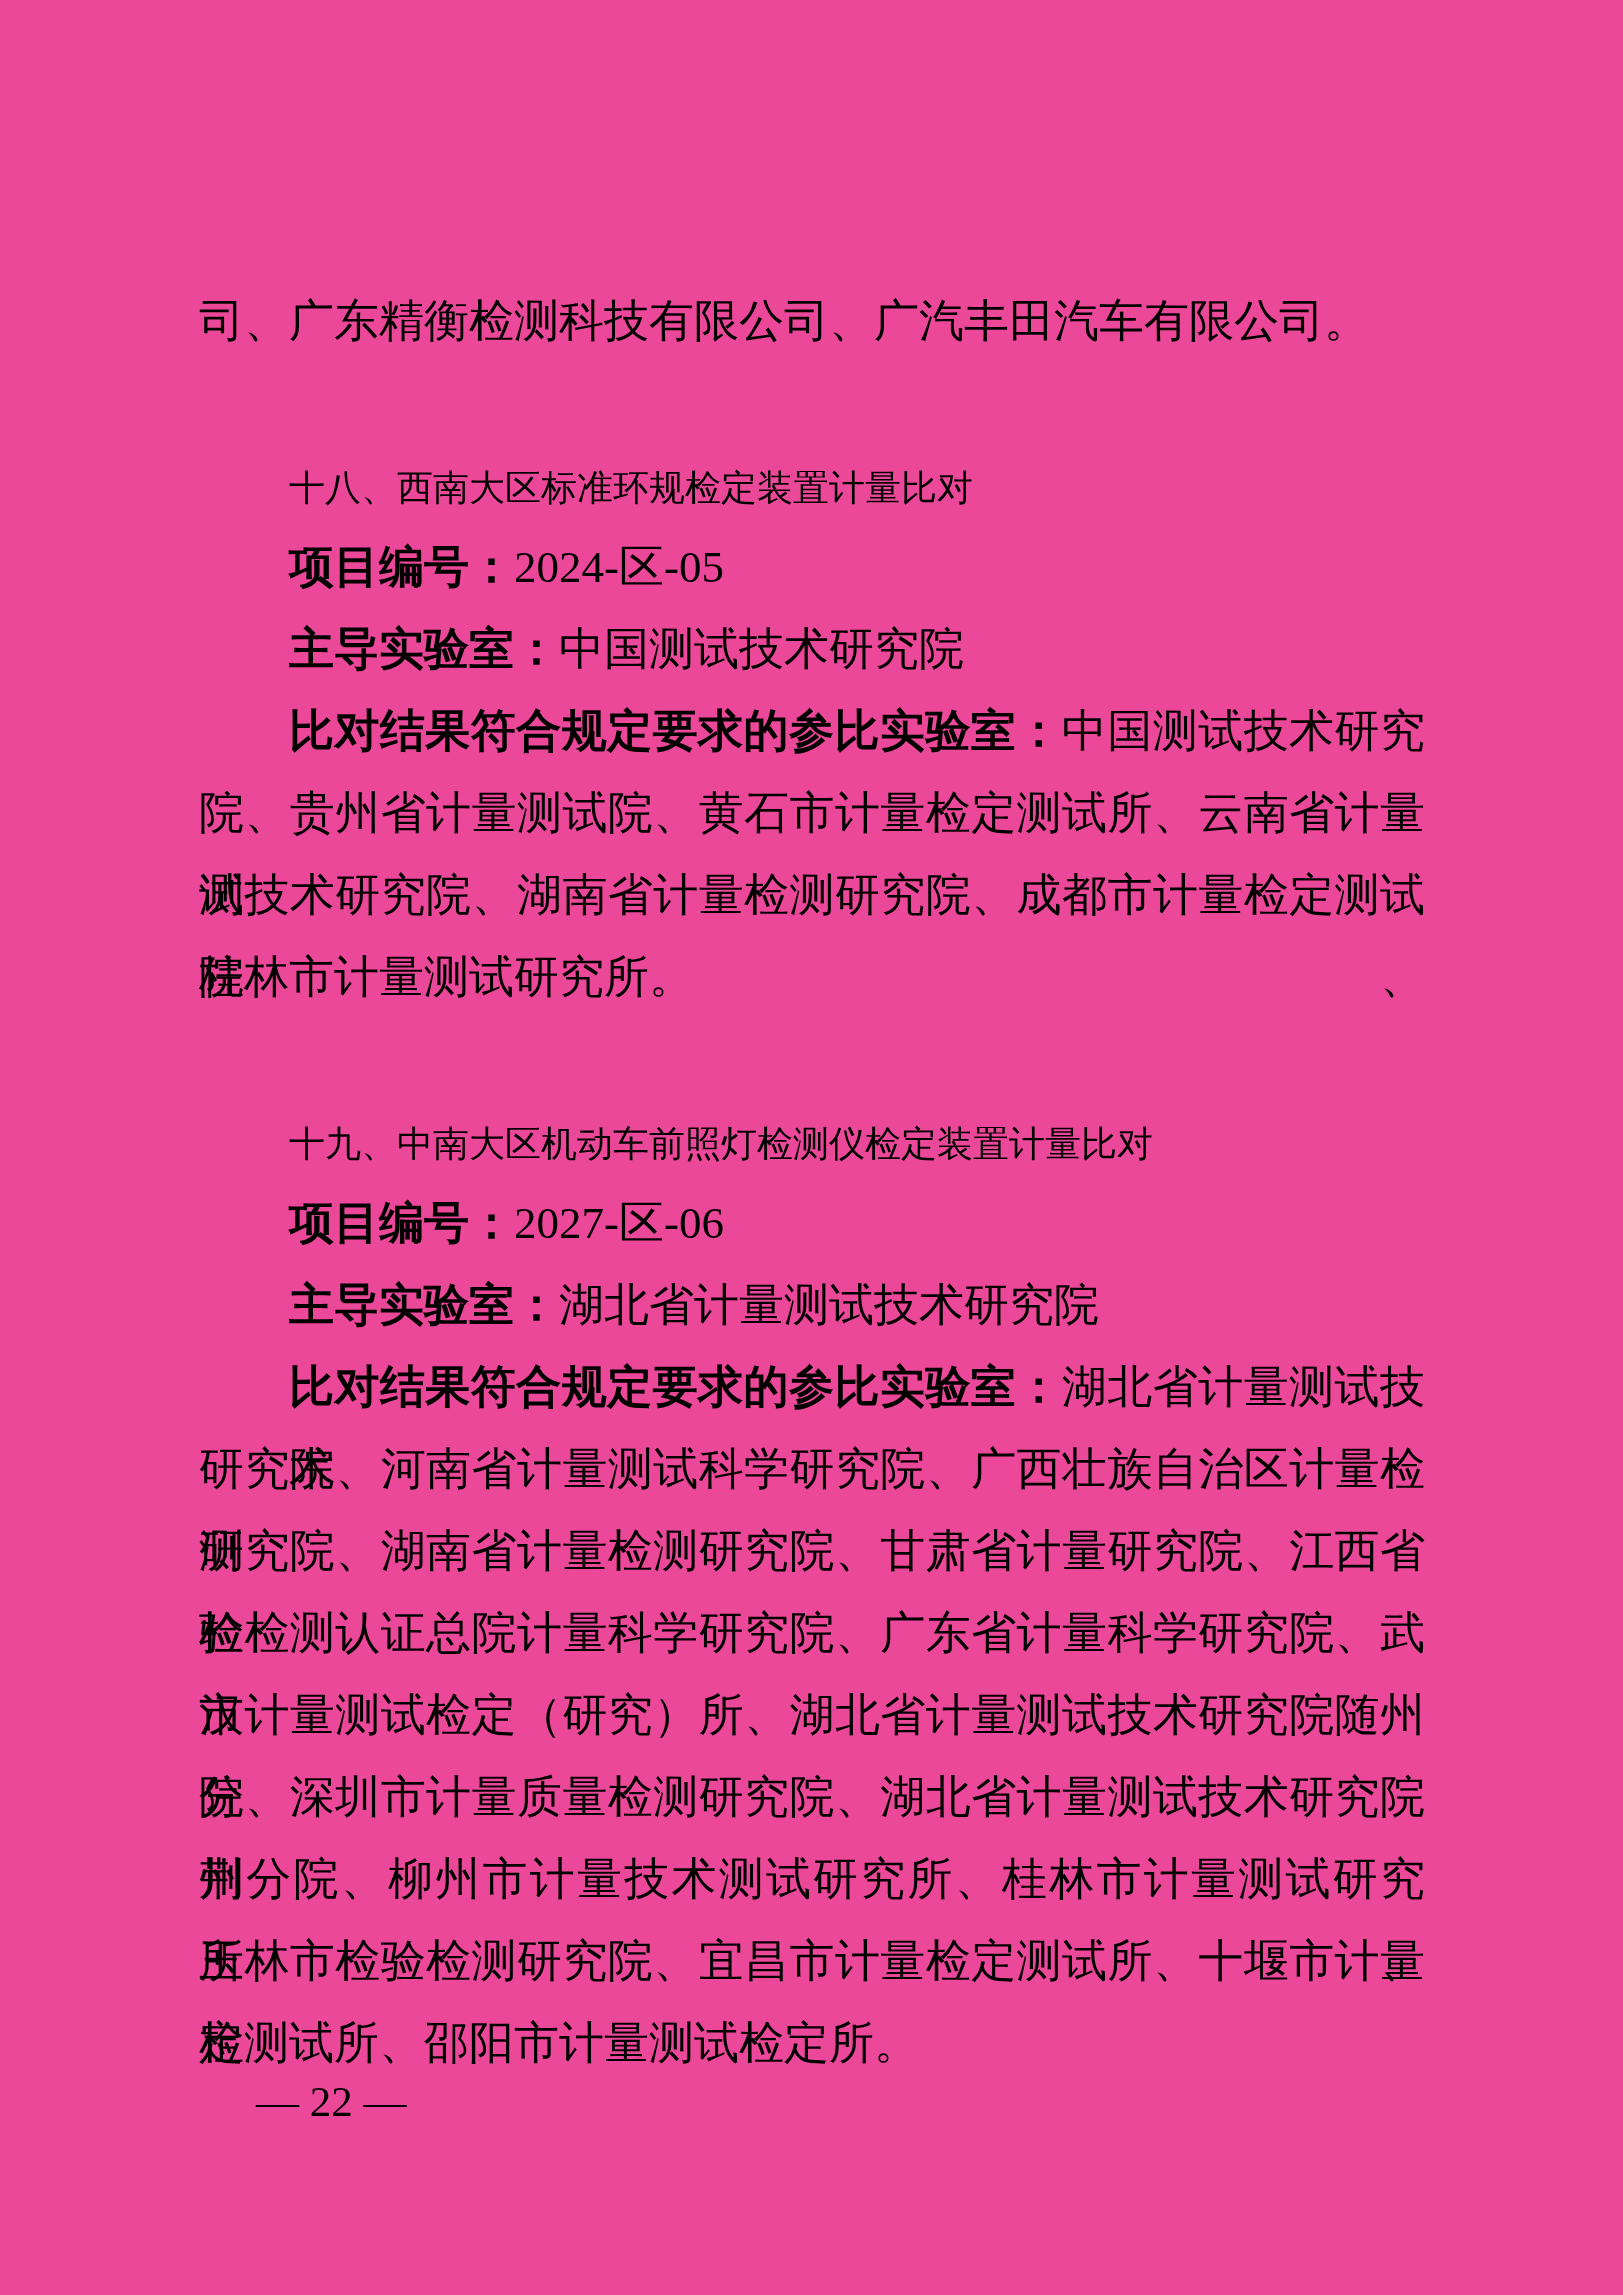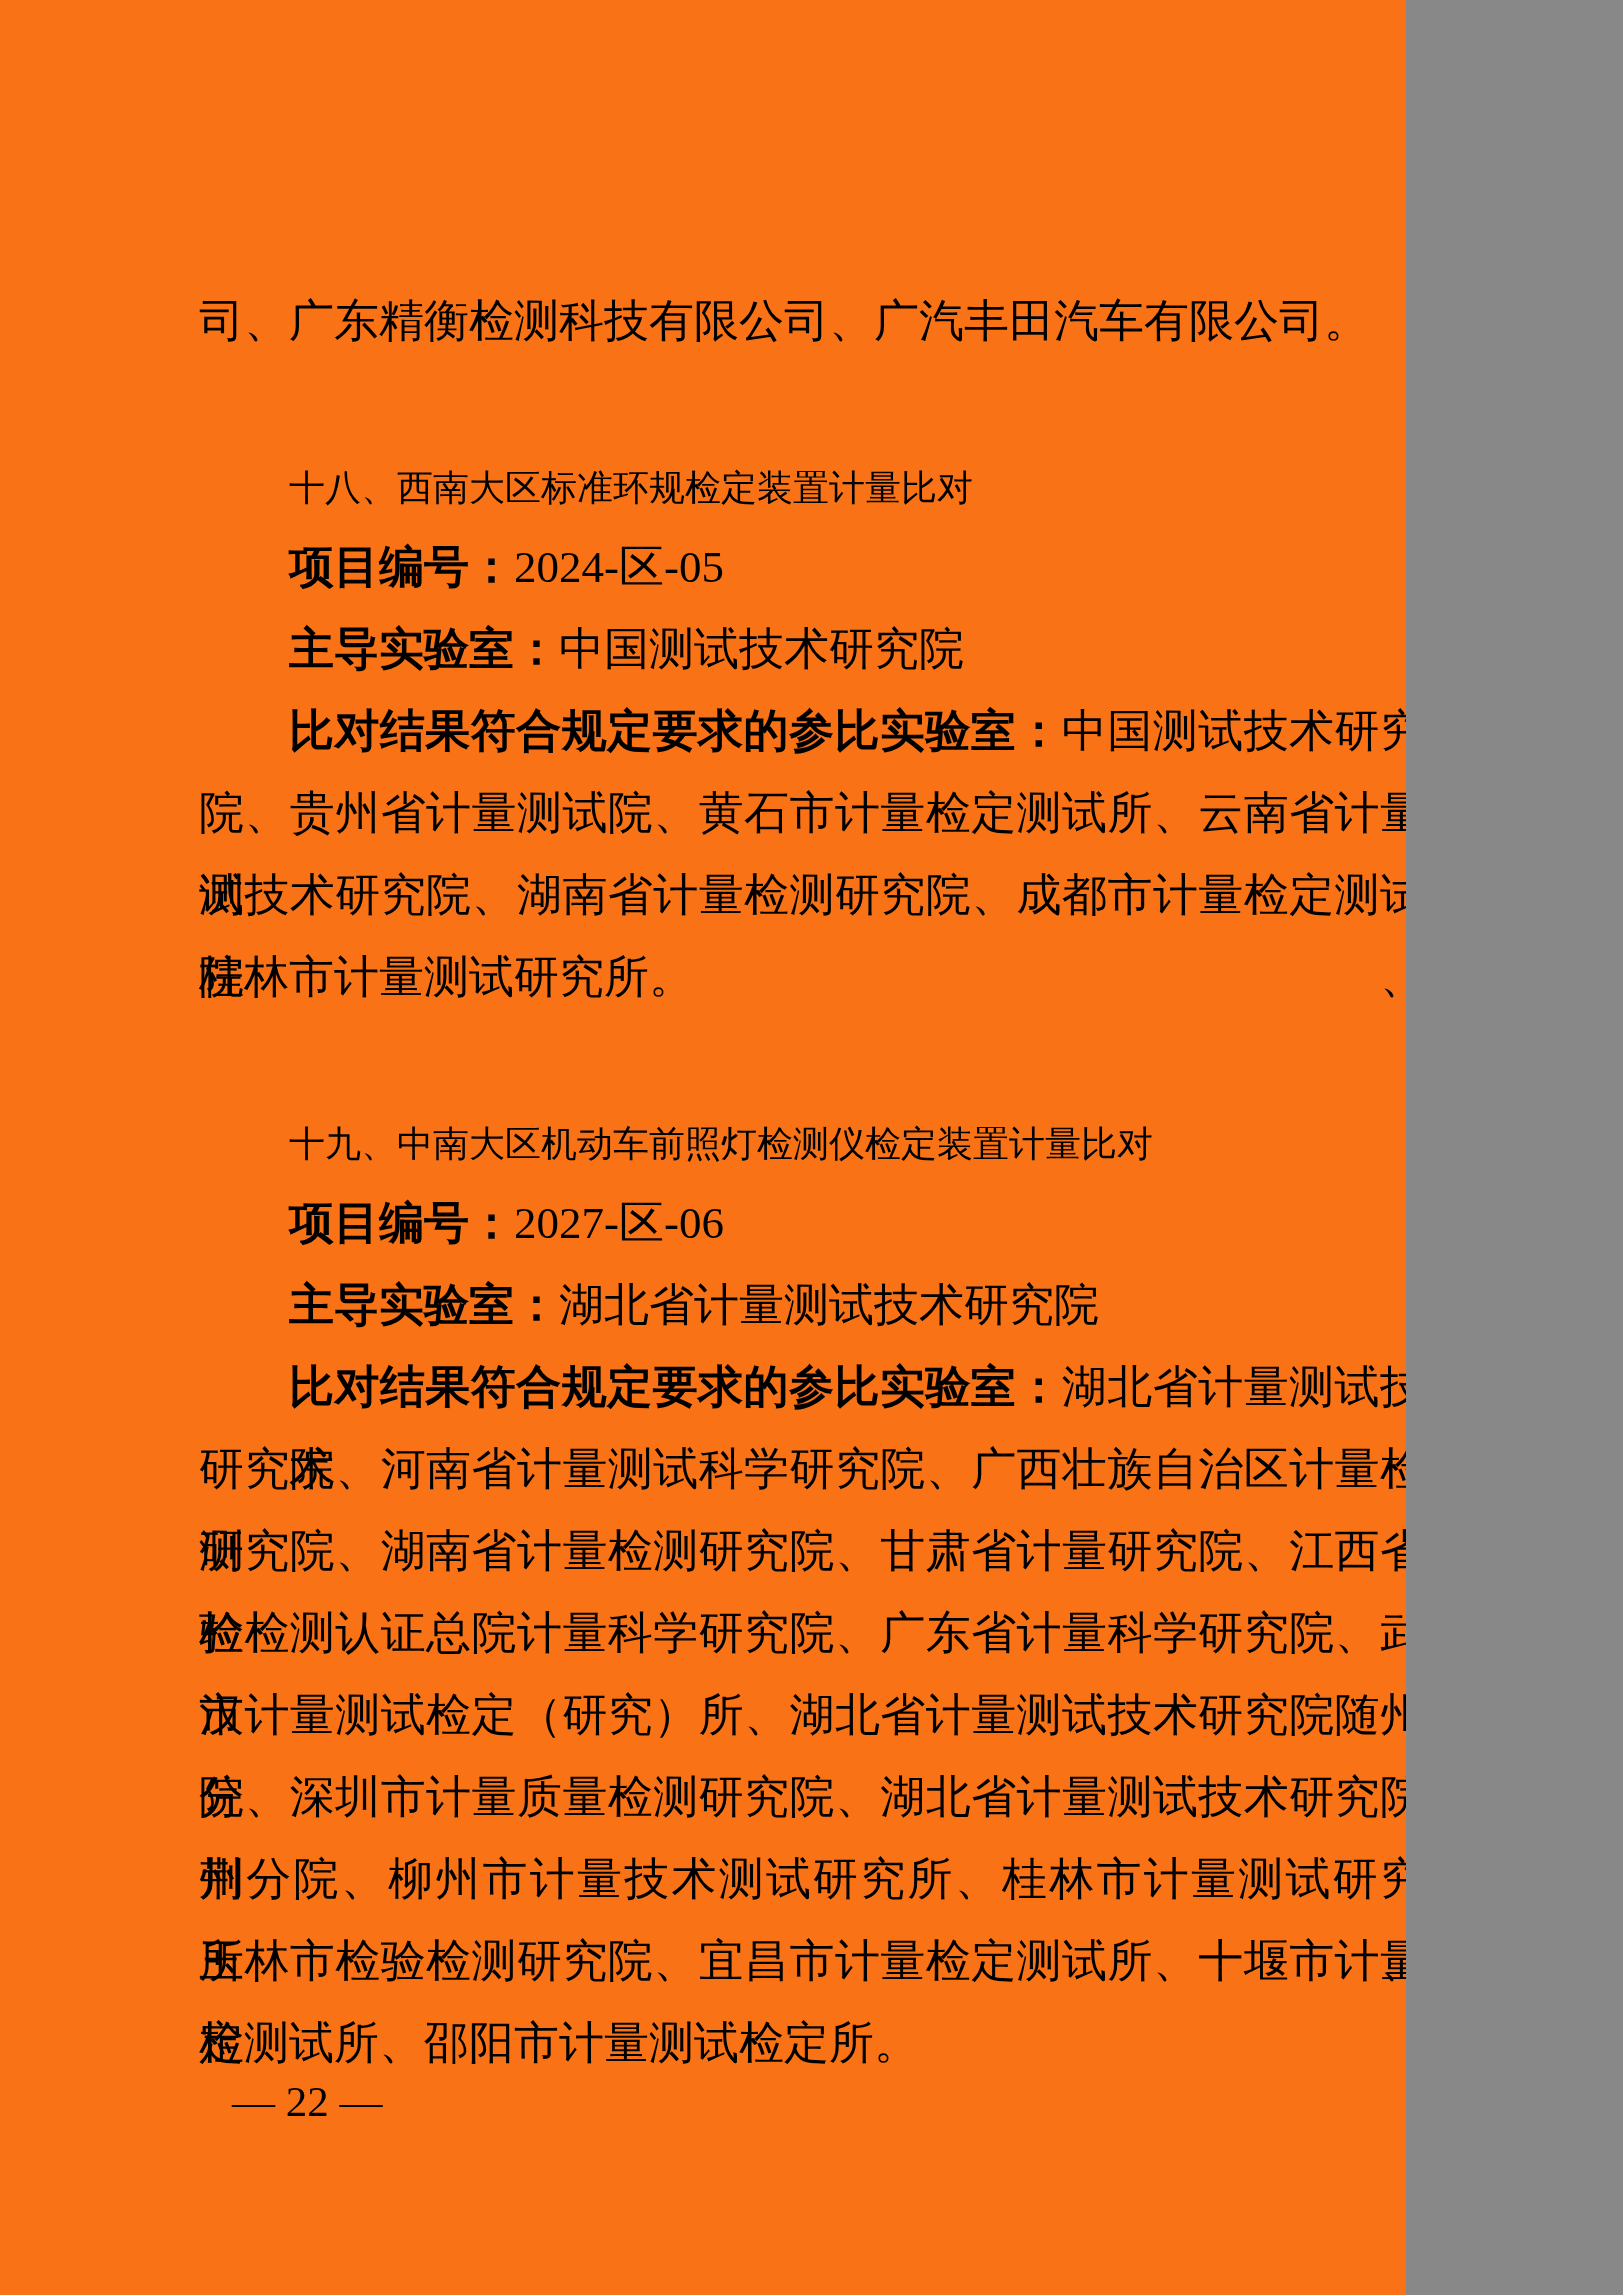--- a/index.html
+++ b/index.html
@@ -2,23 +2,23 @@
 <html style="font-size:8.2px"><head>
 <meta charset="utf-8">
 <style>
   html, body {
     margin: 0;
     padding: 0;
     background: #888;
   }
   .page {
     position: relative;
-    width: 1406px;
+    width: 1623px;
     height: 2295px;
-    background: #f97316;
+    background: #ec4899;
     overflow: hidden;
     color: #000000;
   }
   .text-block {
     position: absolute;
     left: 199px;
     top: 280px;
     width: 1226px;
   }
   .line {
@@ -52,21 +52,21 @@
     font-family: "Liberation Sans", "DejaVu Sans", sans-serif;
     font-weight: 400;
     font-size: 36px;
   }
   .part-label {
     font-family: "Liberation Sans", "DejaVu Sans", sans-serif;
     font-weight: 700;
   }
   .footer {
     position: absolute;
-    left: 232px;
+    left: 256px;
     top: 2077px;
     font-size: 43px;
     font-family: "Liberation Serif", "DejaVu Serif", serif;
     color: #000;
     white-space: pre;
   }
 </style>
 </head>
 <body>
 

